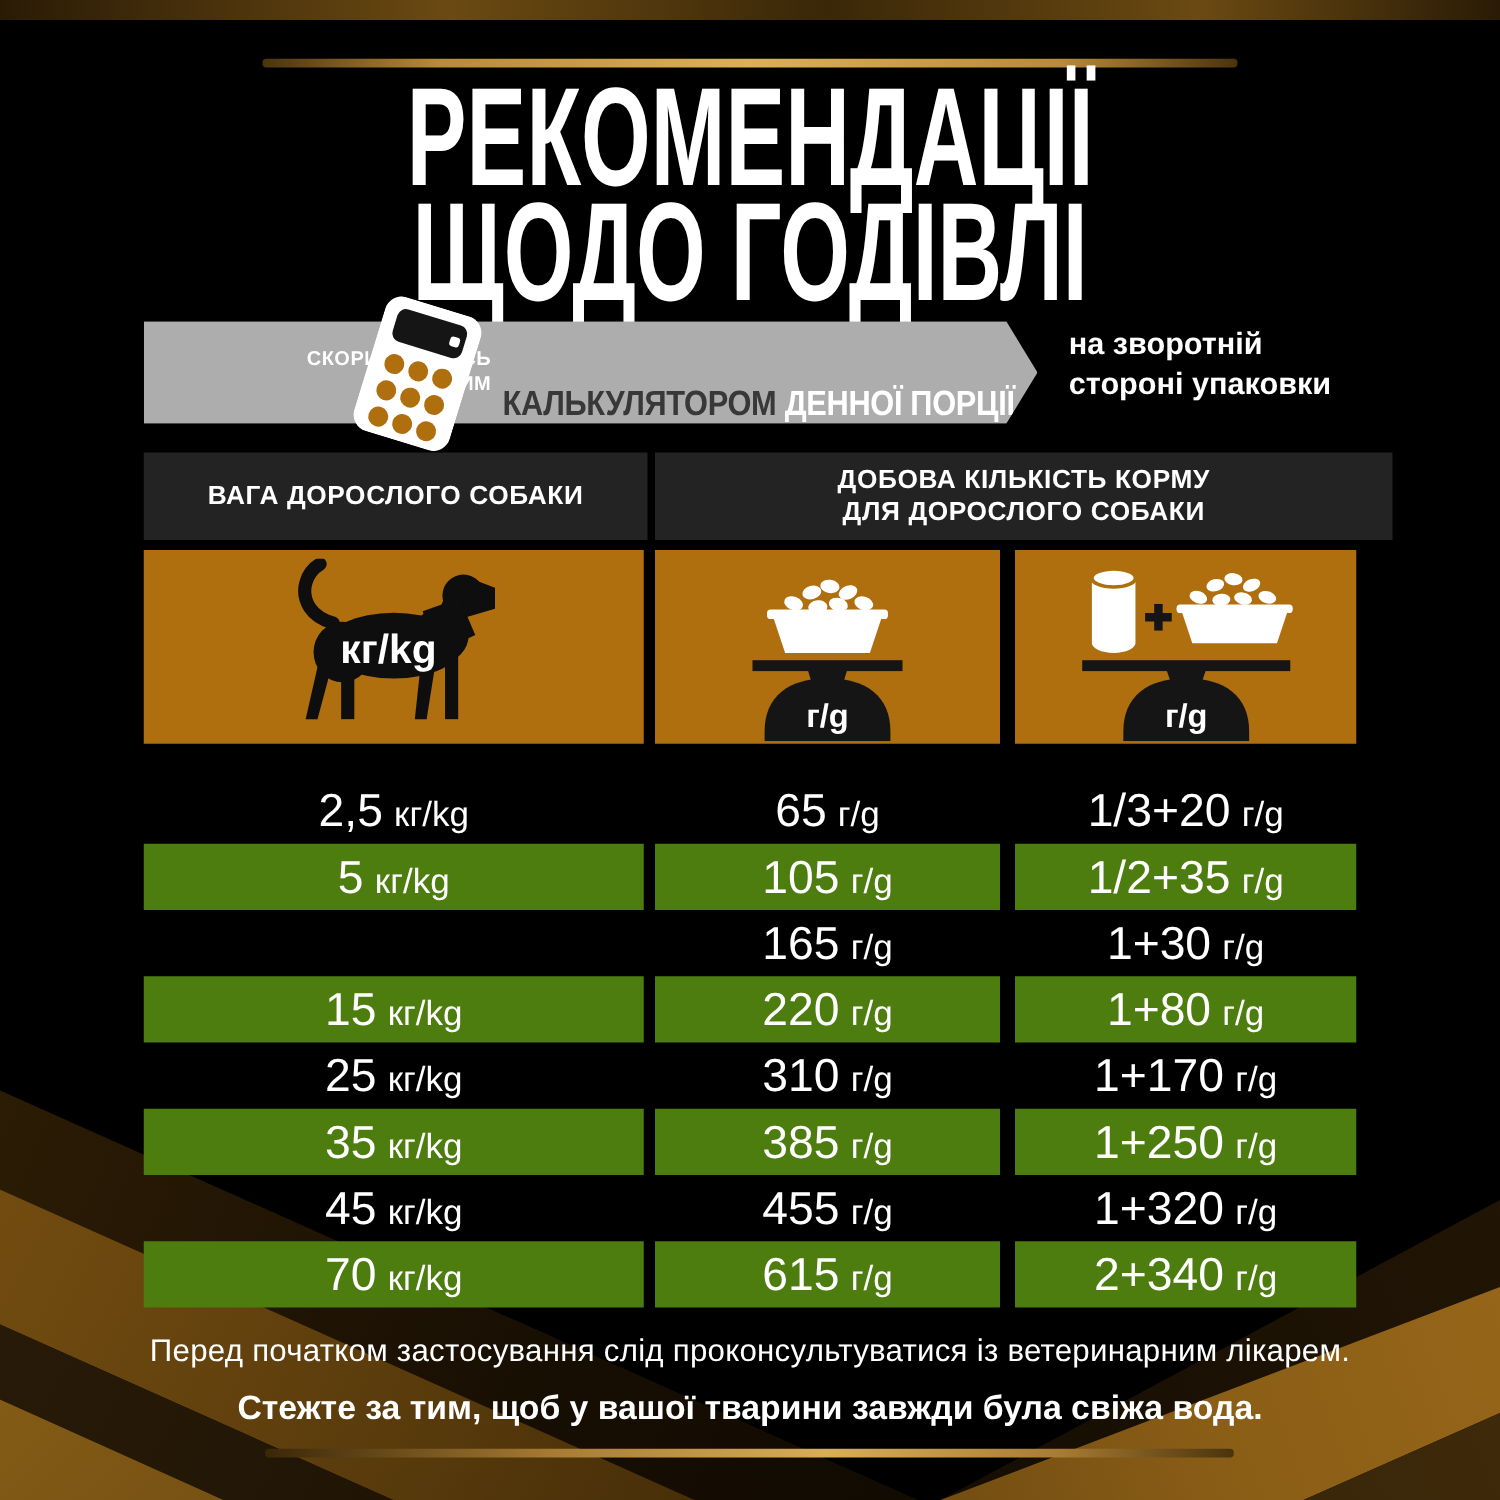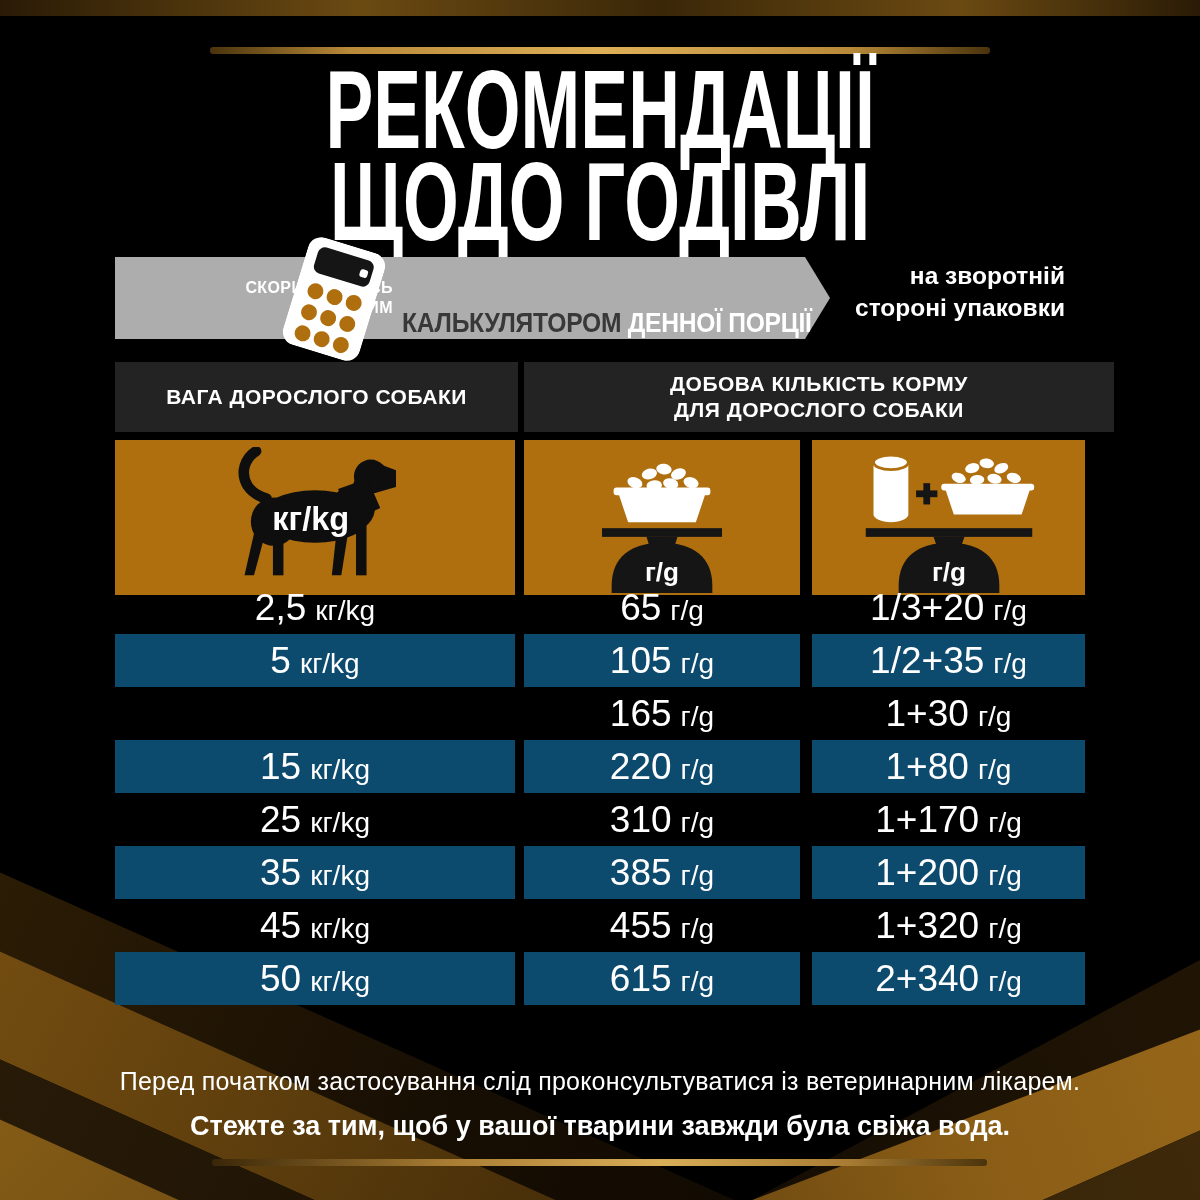--- a/index.html
+++ b/index.html
@@ -44,41 +44,41 @@
           clip-path:polygon(0 0,690px 0,715px 41px,690px 82px,0 82px);}
   #banner-prefix{position:absolute;left:0;top:0;width:278px;height:82px;
           display:flex;flex-direction:column;justify-content:center;align-items:flex-end;
           font-size:16px;font-weight:bold;line-height:20px;letter-spacing:.4px;color:#fff;}
   #banner-text{position:absolute;left:287px;top:0;height:82px;display:flex;align-items:flex-end;
           font-size:28px;font-weight:bold;letter-spacing:-.3px;white-space:nowrap;}
   #banner-text .condense{display:inline-block;transform:scaleX(.88);transform-origin:0 50%;}
   #banner-text .dark{color:#383838;}
   #banner-text .light{color:#fff;}
   #calc-icon{left:294px;top:243px;width:80px;height:112px;transform:rotate(17deg);}
-  #banner-note{left:855px;top:260px;font-size:24.5px;font-weight:bold;line-height:32px;color:#fff;text-align:right;}
+  #banner-note{left:855px;top:260px;font-size:24.5px;font-weight:bold;line-height:32px;color:#fff;}
 
   
   .hdr{top:362px;height:70px;background:#232323;color:#fff;font-weight:bold;
        font-size:21px;letter-spacing:.5px;display:flex;flex-direction:column;
        justify-content:center;text-align:center;line-height:26px;}
   #hdr-left{left:115px;width:403px;}
   #hdr-right{left:524px;width:590px;}
 
   .iconblk{top:440px;height:155px;background:#af6f0e;display:flex;align-items:center;justify-content:center;}
   #blk-dog{left:115px;width:400px;}
   #blk-dry{left:524px;width:276px;}
   #blk-mix{left:812px;width:273px;}
 
-  #rows{left:0;top:581px;width:1164px;}
+  #rows{left:0;top:622px;width:1164px;}
   .trow{position:relative;height:53px;}
   .tcell{position:absolute;top:0;height:53px;line-height:53px;text-align:center;white-space:nowrap;}
   .c1{left:115px;width:400px;}
   .c2{left:524px;width:276px;}
   .c3{left:812px;width:273px;}
-  .hl .tcell{background:#0c4a6e;}
+  .hl .tcell{background:#4d7c0f;}
   .num{font-size:37px;font-weight:400;}
   .unit{font-size:28px;font-weight:400;margin-left:9px;}
 
   
   #footer{left:0;top:1059px;width:100%;text-align:center;line-height:45px;}
   #footer .f1{font-size:25px;font-weight:400;letter-spacing:.2px;}
   #footer .f2{font-size:27px;font-weight:bold;}
 
   svg text{font-family:"Liberation Sans","DejaVu Sans",sans-serif;}
 </style>
@@ -232,29 +232,29 @@
         <div class="tcell c3"><span class="num">1+80</span><span class="unit">г/g</span></div>
       </div>
       <div class="trow">
         <div class="tcell c1"><span class="num">25</span><span class="unit">кг/kg</span></div>
         <div class="tcell c2"><span class="num">310</span><span class="unit">г/g</span></div>
         <div class="tcell c3"><span class="num">1+170</span><span class="unit">г/g</span></div>
       </div>
       <div class="trow hl">
         <div class="tcell c1"><span class="num">35</span><span class="unit">кг/kg</span></div>
         <div class="tcell c2"><span class="num">385</span><span class="unit">г/g</span></div>
-        <div class="tcell c3"><span class="num">1+200</span><span class="unit">г/g</span></div>
+        <div class="tcell c3"><span class="num">1+250</span><span class="unit">г/g</span></div>
       </div>
       <div class="trow">
         <div class="tcell c1"><span class="num">45</span><span class="unit">кг/kg</span></div>
         <div class="tcell c2"><span class="num">455</span><span class="unit">г/g</span></div>
         <div class="tcell c3"><span class="num">1+320</span><span class="unit">г/g</span></div>
       </div>
       <div class="trow hl">
-        <div class="tcell c1"><span class="num">50</span><span class="unit">кг/kg</span></div>
+        <div class="tcell c1"><span class="num">70</span><span class="unit">кг/kg</span></div>
         <div class="tcell c2"><span class="num">615</span><span class="unit">г/g</span></div>
         <div class="tcell c3"><span class="num">2+340</span><span class="unit">г/g</span></div>
       </div>
     </div>
 
   <div id="footer" class="abs">
     <div class="f1">Перед початком застосування слід проконсультуватися із ветеринарним лікарем.</div>
     <div class="f2">Стежте за тим, щоб у вашої тварини завжди була свіжа вода.</div>
   </div>
 

